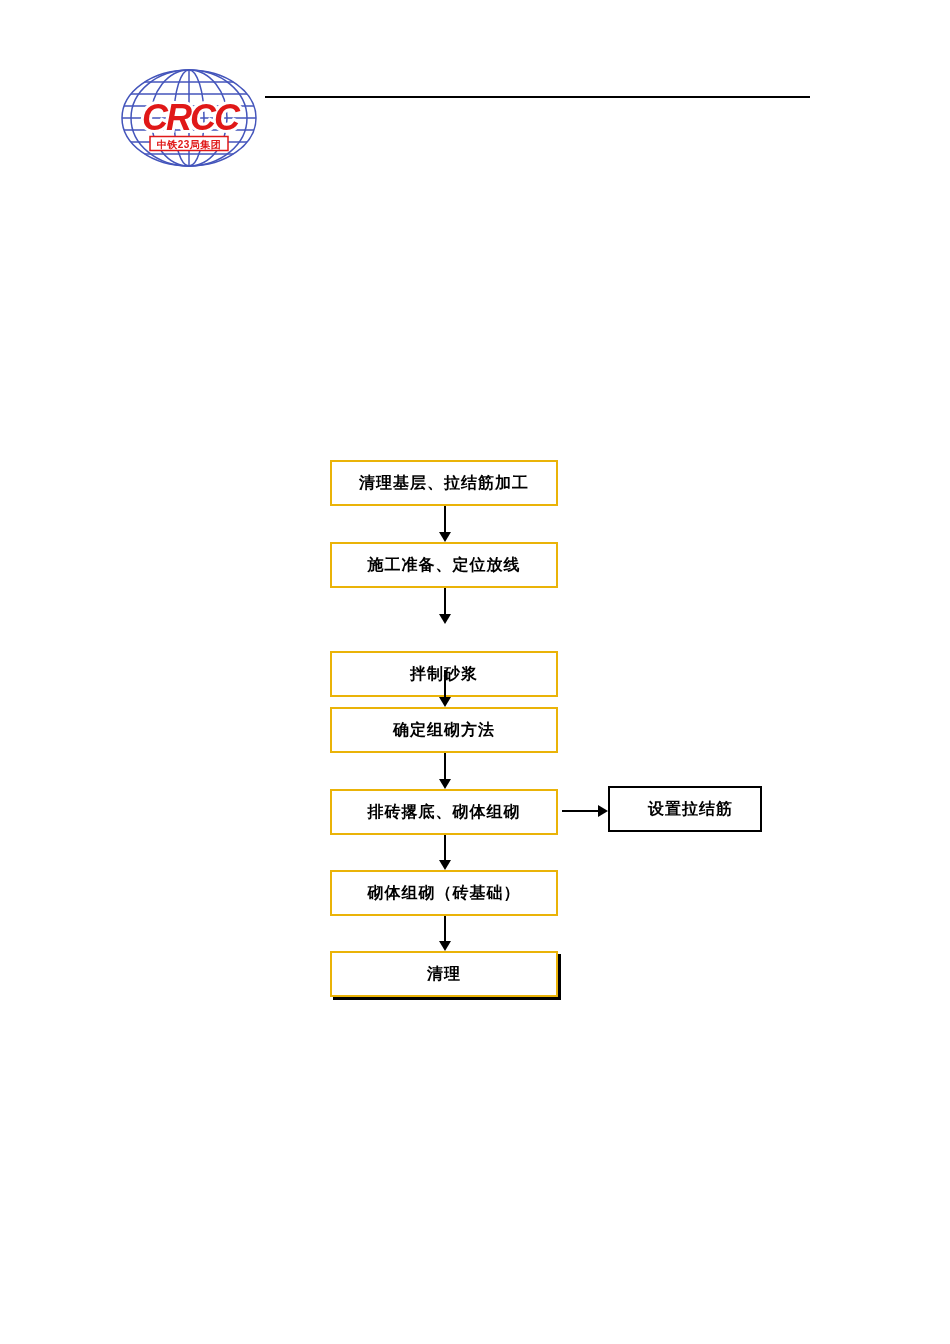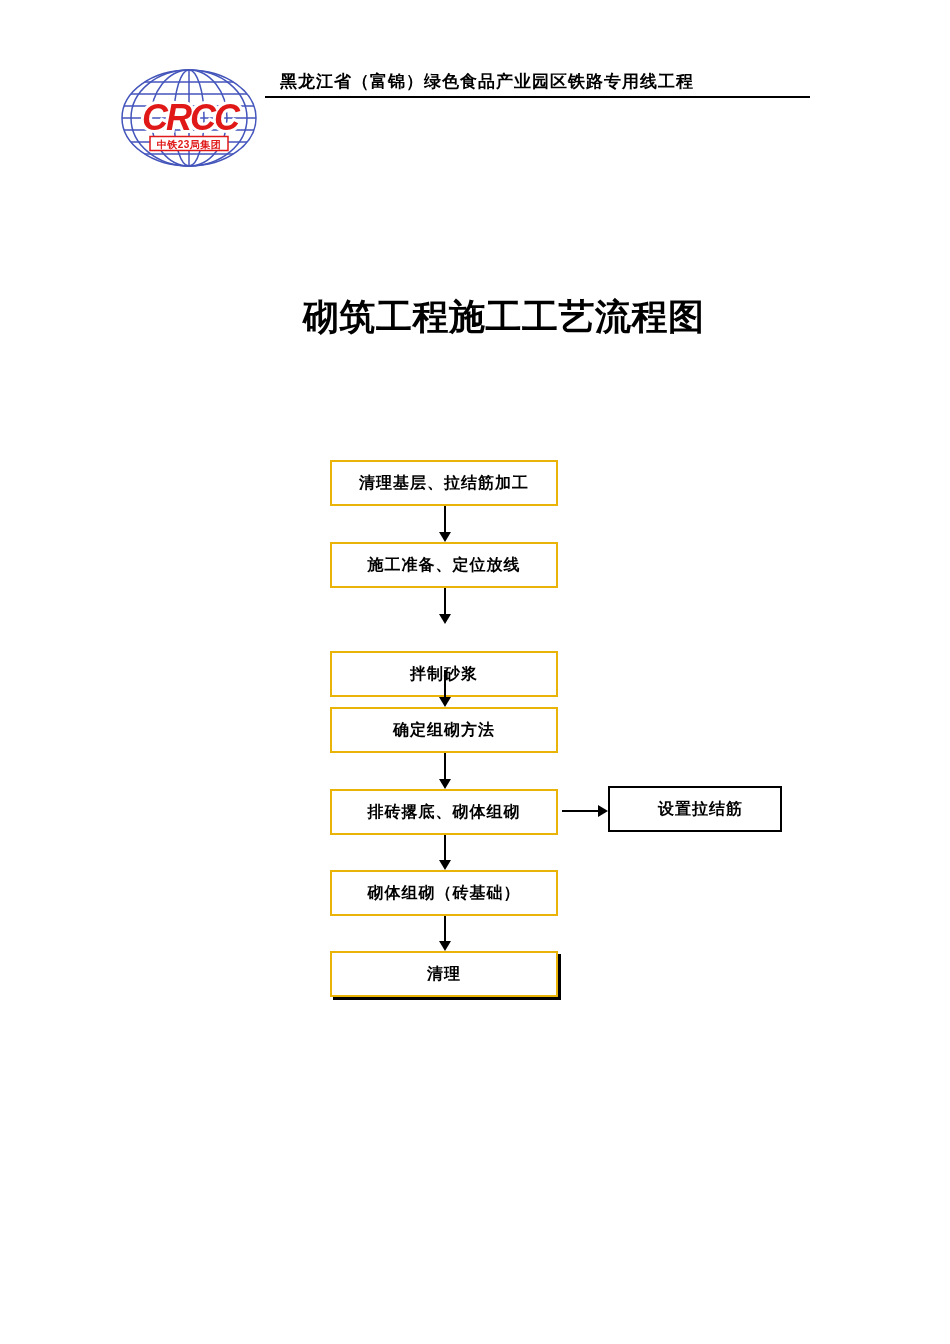--- a/index.html
+++ b/index.html
@@ -92,21 +92,21 @@
   .flow-box.step-3 { top: 624px; margin-top: 27px; }
   .flow-box.step-4 { top: 707px; }
   .flow-box.step-5 { top: 789px; }
   .flow-box.step-6 { top: 870px; }
   .flow-box.step-7 { top: 951px; box-shadow: 3px 3px 0 #000; }
 
   .branch-box {
     position: absolute;
     left: 608px;
     top: 786px;
-    width: 174px;
+    width: 154px;
     height: 46px;
     border: 2px solid #000;
     background: #fff;
     display: flex;
     align-items: center;
     justify-content: center;
     font-size: 16px;
     font-weight: bold;
     letter-spacing: 1px;
     white-space: nowrap;
@@ -177,24 +177,22 @@
         <ellipse cx="69" cy="50" rx="38" ry="48"></ellipse>
         <ellipse cx="69" cy="50" rx="58" ry="48"></ellipse>
         <line x1="69" y1="2" x2="69" y2="98"></line>
       </g>
       <text class="crcc-text" x="70" y="62" fill="#e01818">CRCC</text>
       <rect x="30" y="68.5" width="78" height="14" fill="#ffffff" stroke="#e01818" stroke-width="1.5"></rect>
       <text class="crcc-sub" x="69" y="79.5" fill="#e01818">中铁23局集团</text>
     </svg>
   </div>
 
-  <div class="header-project-title">黑龙江省（富锦）绿色食品产业园区铁路专用线工程</div>
   <div class="header-rule"></div>
 
-  <div class="doc-title">砌筑工程施工工艺流程图</div>
 
   <div>
     <div class="flow-box step-1">清理基层、拉结筋加工</div>
     <div class="arrow-down a1">
         <div class="shaft"></div>
         <div class="head"></div>
       </div>
 
     <div class="flow-box step-2">施工准备、定位放线</div>
     <div class="arrow-down a2">

